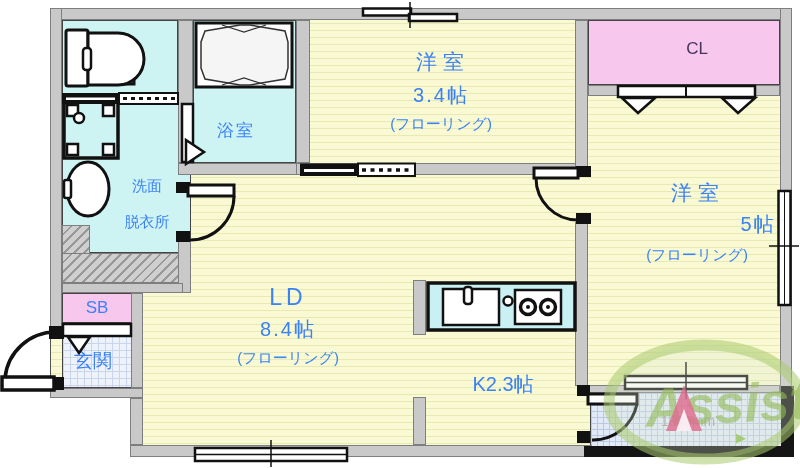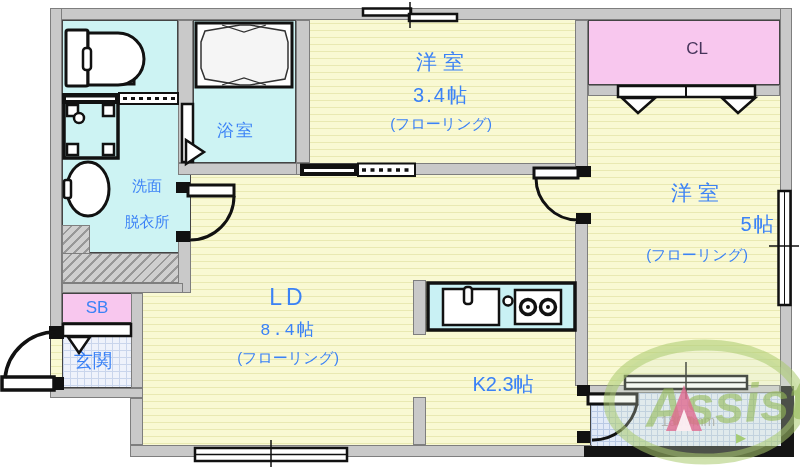--- a/index.html
+++ b/index.html
@@ -82,21 +82,21 @@
   <div class="label" style="left:698px;top:193px;font-size:21px;letter-spacing:6px;">洋室</div>
   <div class="label" style="left:738px;top:224px;font-size:20px;letter-spacing:2px;margin-left:20px;">5帖</div>
   <div class="label" style="left:697px;top:255px;font-size:15px;">(フローリング)</div>
 
   <div class="label" style="left:236px;top:130px;font-size:17px;letter-spacing:2px;">浴室</div>
 
   <div class="label" style="left:147px;top:186px;font-size:15px;">洗面</div>
   <div class="label" style="left:147px;top:222px;font-size:15px;">脱衣所</div>
 
   <div class="label" style="left:288px;top:297px;font-size:23px;letter-spacing:4px;">LD</div>
-  <div class="label" style="left:288px;top:329px;font-size:17px;letter-spacing:2px;font-family:Liberation Mono, monospace;">8.4帖</div>
+  <div class="label" style="left:288px;top:329px;font-size:20px;letter-spacing:2px;">8.4帖</div>
   <div class="label" style="left:288px;top:358px;font-size:15px;">(フローリング)</div>
 
   <div class="label" style="left:503px;top:384px;font-size:20px;">K2.3帖</div>
 
   <div class="label" style="left:97px;top:308px;font-size:17px;">SB</div>
   <div class="label" style="left:93px;top:361px;font-size:19px;">玄関</div>
 
   <div class="label" style="left:688px;top:421px;font-size:14px;color:#a3a3a3;">1800mm</div>
   <div class="label" style="left:741px;top:437px;font-size:13px;color:#8fbf52;">▶</div>
 

